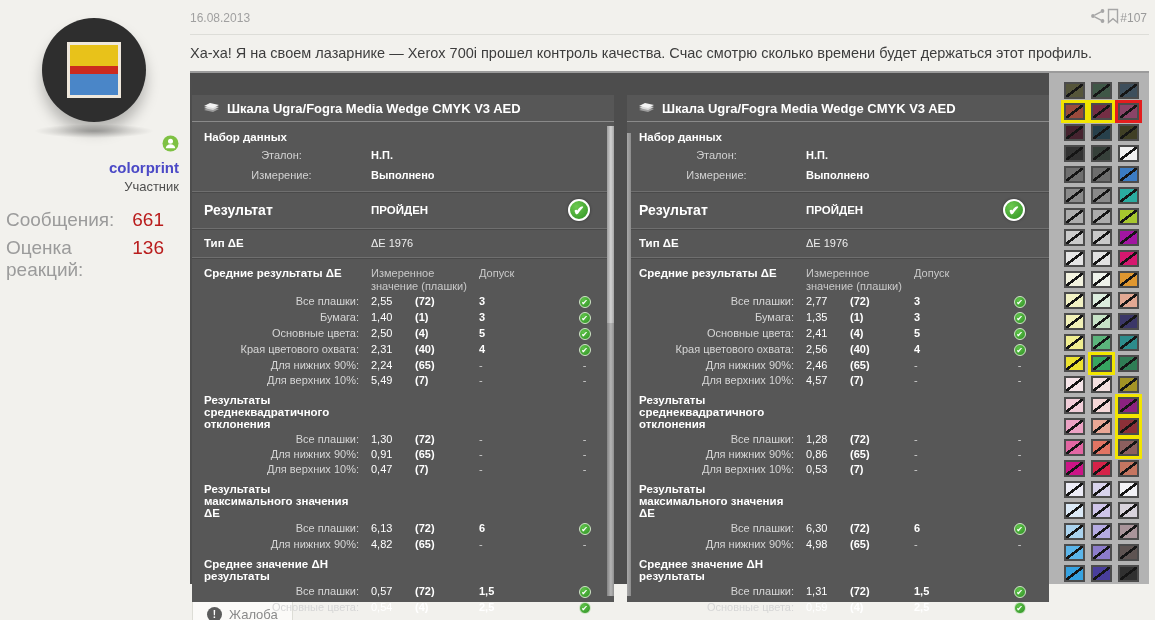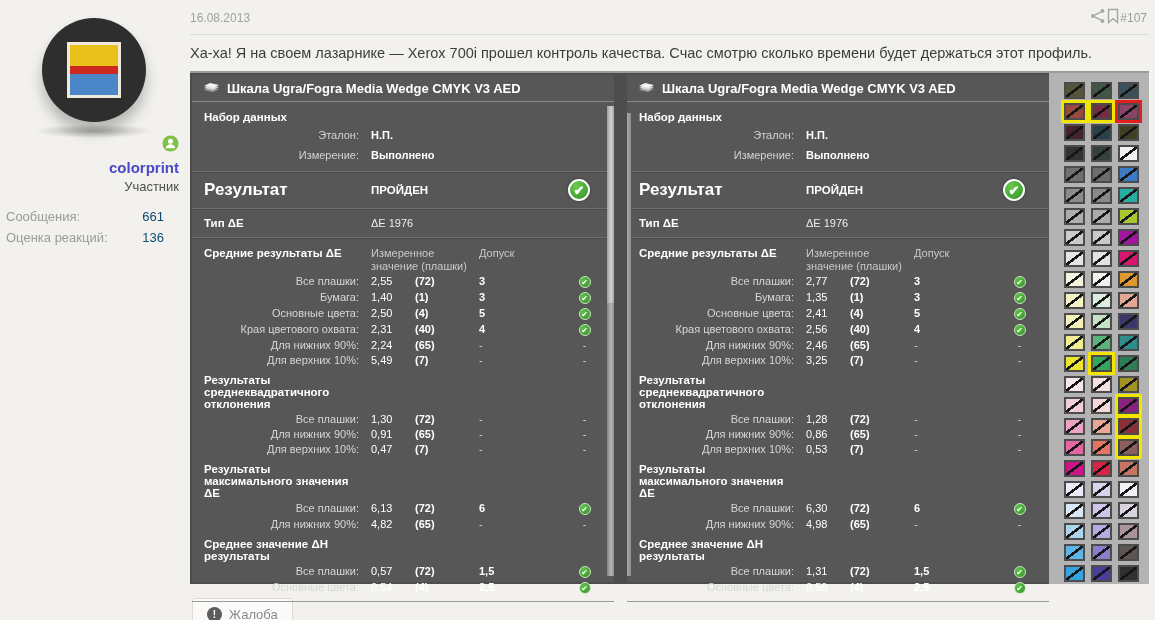--- a/index.html
+++ b/index.html
@@ -14,24 +14,24 @@
             display:flex; align-items:center; justify-content:center;
             box-shadow:0 10px 14px rgba(0,0,0,.25); }
   .avatar-art { width:54px; height:56px; background:#efe8dc; padding:3px; }
   .avatar-art .inner { width:100%; height:100%;
      background:linear-gradient(to bottom,#e8c21a 0 42%, #cc2a1e 42% 58%, #4a86c8 58% 100%); }
   .avatar-shadow { width:120px; height:14px; margin:2px auto 0; border-radius:50%;
      background:radial-gradient(ellipse at center, rgba(0,0,0,.28) 0%, rgba(0,0,0,0) 70%); }
   .status-ico { display:inline-block; margin-top:-4px; }
   .username { color:#4b49c6; font-weight:bold; font-size:15px; margin-top:3px; }
   .role { color:#4e4e4e; font-size:13px; margin-top:3px; }
-  .stats { margin:12px 8px 4px 6px; font-size:13px; }
+  .stats { margin:12px 8px 4px 6px; font-size:19px; }
   .stat-row { display:flex; justify-content:space-between; padding:3px 0; }
   .stat-label { color:#9b9b9b; }
-  .stat-value { color:#0c4a6e; padding-right:16px; }
+  .stat-value { color:#b91c1c; padding-right:16px; }
 
   
   .main { flex:1; padding:0 6px 0 2px; }
   .post-header { display:flex; justify-content:space-between; align-items:center;
                  padding:8px 2px 6px 0; }
   .post-date { color:#a0a0a0; font-size:12px; }
   .post-actions { display:flex; align-items:center; gap:0; color:#a6a6a6; }
   .post-number { font-size:12px; color:#9a9a9a; }
   .header-rule { border:none; border-top:1px solid #ddddd8; margin:0 0 10px 0; }
   .post-body { color:#3d3d3d; font-size:14.5px; margin:4px 0 10px 0; }
@@ -49,26 +49,26 @@
      background:linear-gradient(to right,#848484,#b5b5b5 55%,#8f8f8f); }
   .scrollbar-right .thumb { position:absolute; top:0; left:0; right:0; height:42%;
      background:linear-gradient(to right,#9d9d9d,#d2d2d2 55%,#a5a5a5); }
   .scrollbar-left { position:absolute; left:0; top:38px; bottom:6px; width:4px;
      background:linear-gradient(to right,#a8a8a8,#8c8c8c); }
 
   .sep { border-top:1px solid #6f6f6f; box-shadow:0 1px 0 #4a4a4a; margin:0; }
 
   .kv-head { padding:9px 12px 2px; font-weight:bold; color:#fff; font-size:11.5px; }
   .kv-row { display:grid; grid-template-columns:155px 12px 1fr; padding:4px 12px 4px; }
-  .kv-label { grid-column:1; text-align:right; color:#d2d2d2; }
+  .kv-label { grid-column:1; text-align:center; color:#d2d2d2; }
   .kv-value { grid-column:3; font-weight:bold; color:#fff; }
 
   .result-row { display:grid; grid-template-columns:155px 12px 1fr 46px; align-items:center;
                 padding:7px 12px; }
-  .result-label { font-weight:bold; color:#fff; font-size:17px; }
+  .result-label { font-weight:bold; color:#fff; font-size:14px; }
   .result-value { grid-column:3; font-weight:bold; color:#fff; font-size:11.5px; }
   .check-big { width:22px; height:22px; border-radius:50%; justify-self:center;
      background:radial-gradient(circle at 35% 30%, #6cc94f, #2f9224); border:2px solid #fff;
      box-shadow:0 0 3px rgba(0,0,0,.4); color:#fff; font-size:13px; line-height:19px;
      text-align:center; font-weight:bold; }
 
   .type-row { display:grid; grid-template-columns:155px 12px 1fr; padding:8px 12px; }
   .type-label { font-weight:bold; color:#fff; font-size:11.5px; }
   .type-value { grid-column:3; color:#eee; }
 
@@ -158,21 +158,21 @@
             <path d="M2.5 1.5 h9 v13 l-4.5 -3.8 -4.5 3.8 z"></path>
           </svg>
         </span>
         <span class="post-number">#107</span>
       </span>
     </div>
     <hr class="header-rule">
     <div class="post-body">Ха-ха! Я на своем лазарнике — Xerox 700i прошел контроль качества. Счас смотрю сколько времени будет держаться этот профиль.</div>
 
     <div class="image-block">
-      <div style="display:flex;">
+      <div style="display:flex;margin-top:20px;">
           <div class="panel left">
             <div class="panel-title">
               <span><svg width="16" height="12" viewBox="0 0 16 12">
                   <polygon points="0,9 6,6 15,8 9,11" fill="#9d9d9d"></polygon>
                   <polygon points="0,7 6,4 15,6 9,9" fill="#d8d8d8"></polygon>
                   <polygon points="0,5 6,2 15,4 9,7" fill="#f3f3f3"></polygon>
                 </svg></span>
               <span>Шкала Ugra/Fogra Media Wedge CMYK V3 AED</span>
             </div>
             <div class="kv-head">Набор данных</div>
@@ -375,21 +375,21 @@
               </div>
               <div class="tbl-row">
                 <span class="tbl-label">Для нижних 90%:</span>
                 <span class="tbl-value">2,46</span>
                 <span class="tbl-count">(65)</span>
                 <span class="tbl-tol dash">-</span>
                 <span class="tbl-check"><span class="dash">-</span></span>
               </div>
               <div class="tbl-row">
                 <span class="tbl-label">Для верхних 10%:</span>
-                <span class="tbl-value">3,25</span>
+                <span class="tbl-value">4,57</span>
                 <span class="tbl-count">(7)</span>
                 <span class="tbl-tol dash">-</span>
                 <span class="tbl-check"><span class="dash">-</span></span>
               </div>
               <div class="tbl-headrow">
                 <span class="tbl-section-title">Результаты среднеквадратичного отклонения</span>
               </div>
               <div class="tbl-row">
                 <span class="tbl-label">Все плашки:</span>
                 <span class="tbl-value">1,28</span>

